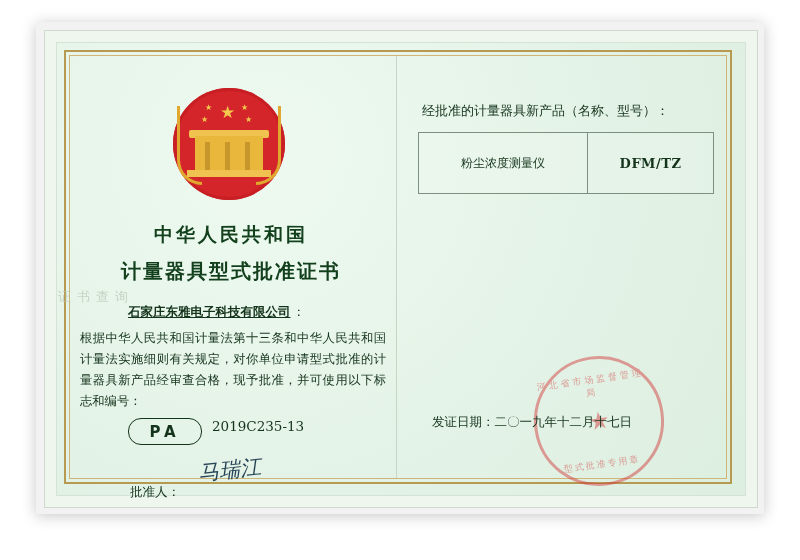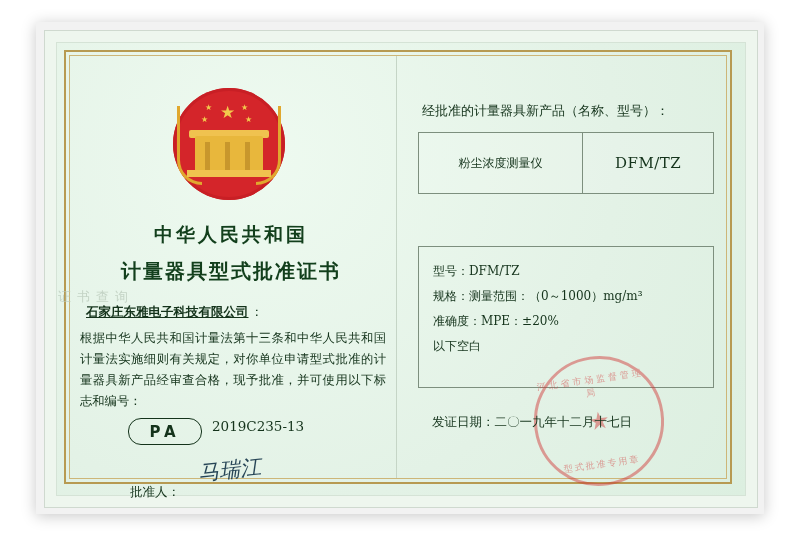--- a/index.html
+++ b/index.html
@@ -201,20 +201,21 @@
     width: 300px;
     font-size: 12.5px;
     color: #14331b;
     font-family: "DejaVu Serif", serif;
   }
   .company-name {
     display: inline-block;
     font-weight: bold;
     text-decoration: underline;
     padding: 0 2px;
+    margin-left: 42px;
   }
 
   .body-text {
     position: absolute;
     left: 10px;
     top: 272px;
     width: 306px;
     font-size: 12.3px;
     line-height: 21px;
     color: #14331b;
@@ -320,22 +321,22 @@
     height: 32px;
     font-size: 13.5px;
     font-weight: normal;
     letter-spacing: 4px;
   }
   .prod-table td {
     height: 58px;
     font-size: 12px;
   }
   .prod-table td.model {
-    font-weight: normal;
-    font-size: 15px;
+    font-weight: bold;
+    font-size: 13px;
     letter-spacing: 0.5px;
   }
 
   .spec-box {
     position: absolute;
     left: 14px;
     top: 190px;
     width: 296px;
     height: 142px;
     border: 1px solid #7d8f7e;
@@ -463,26 +464,20 @@
 
     <table class="prod-table">
       <tbody>
       <tr>
         <td>粉尘浓度测量仪</td>
         <td class="model">DFM/TZ</td>
       </tr>
     </tbody>
       </table>
 
-    <div class="spec-box">
-      <div class="spec-line">型号：DFM/TZ</div>
-      <div class="spec-line">规格：测量范围：（0～1000）mg/m³</div>
-      <div class="spec-line">准确度：MPE：±20%</div>
-      <div class="spec-line">以下空白</div>
-    </div>
 
     <div class="red-seal">
       <div class="seal-text">河北省市场监督管理局</div>
       <div class="seal-star">★</div>
       <div class="seal-text-b">型式批准专用章</div>
     </div>
 
     <div class="issue-date">
       <span>发证日期：</span><span>二〇一九年十二月十七日</span>
     </div>

